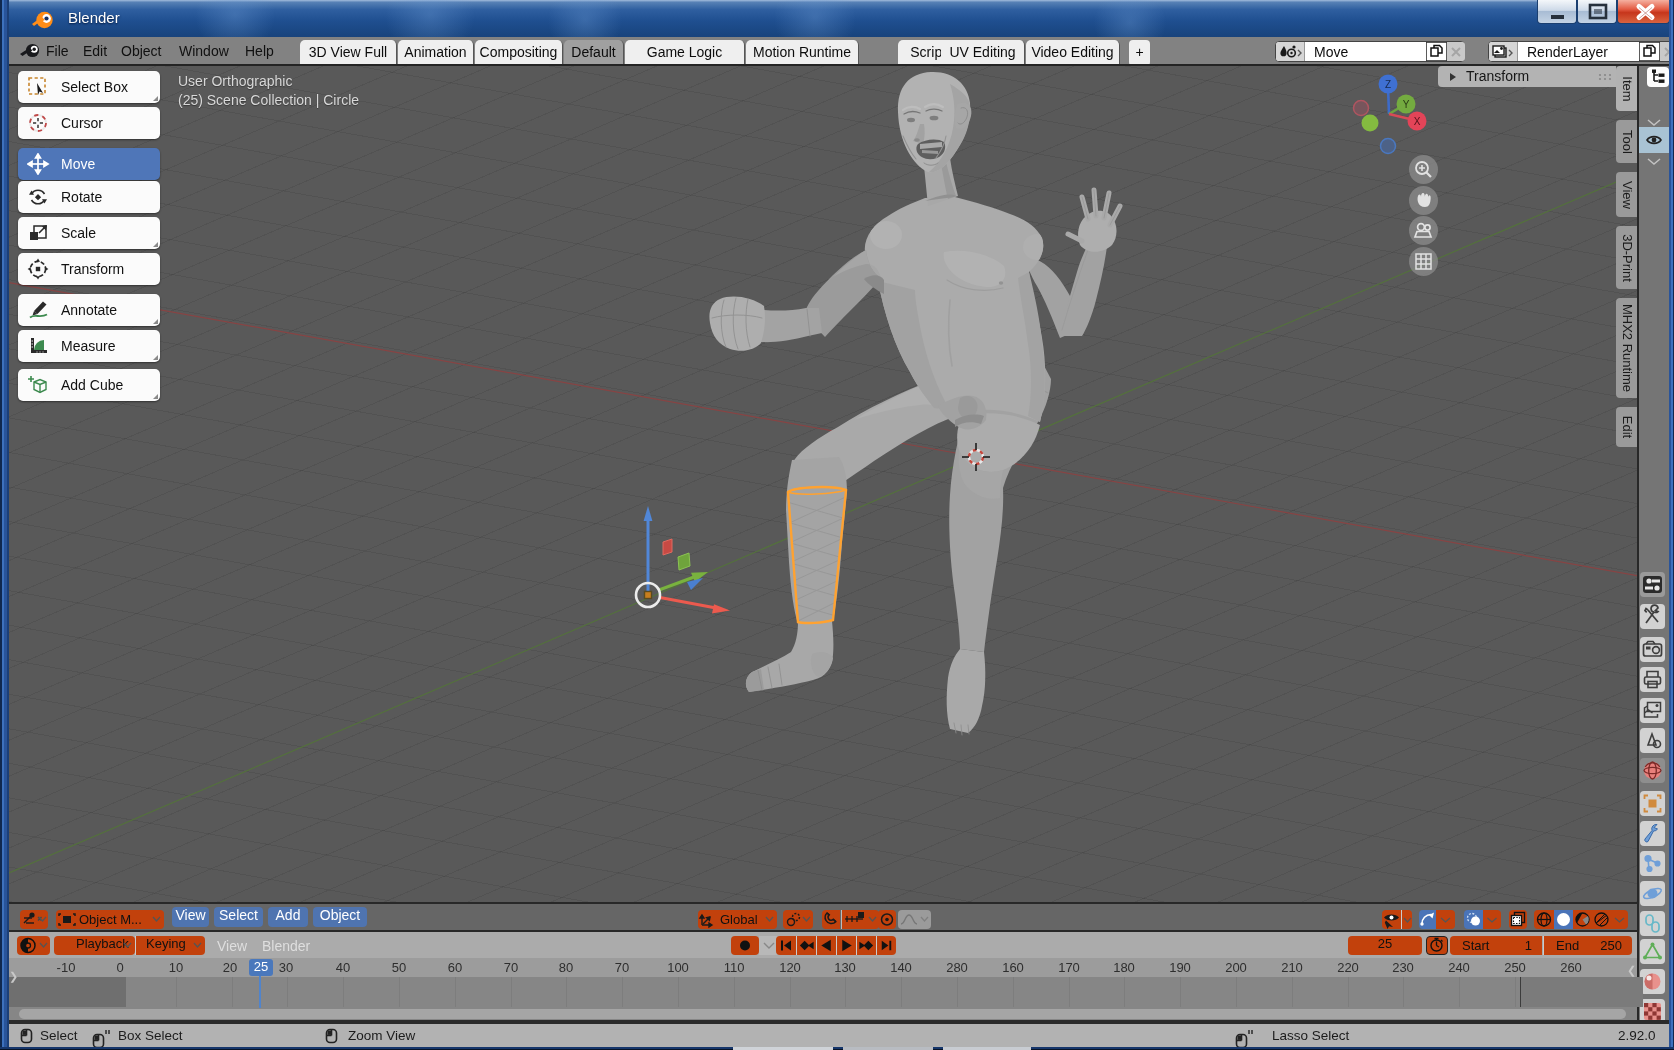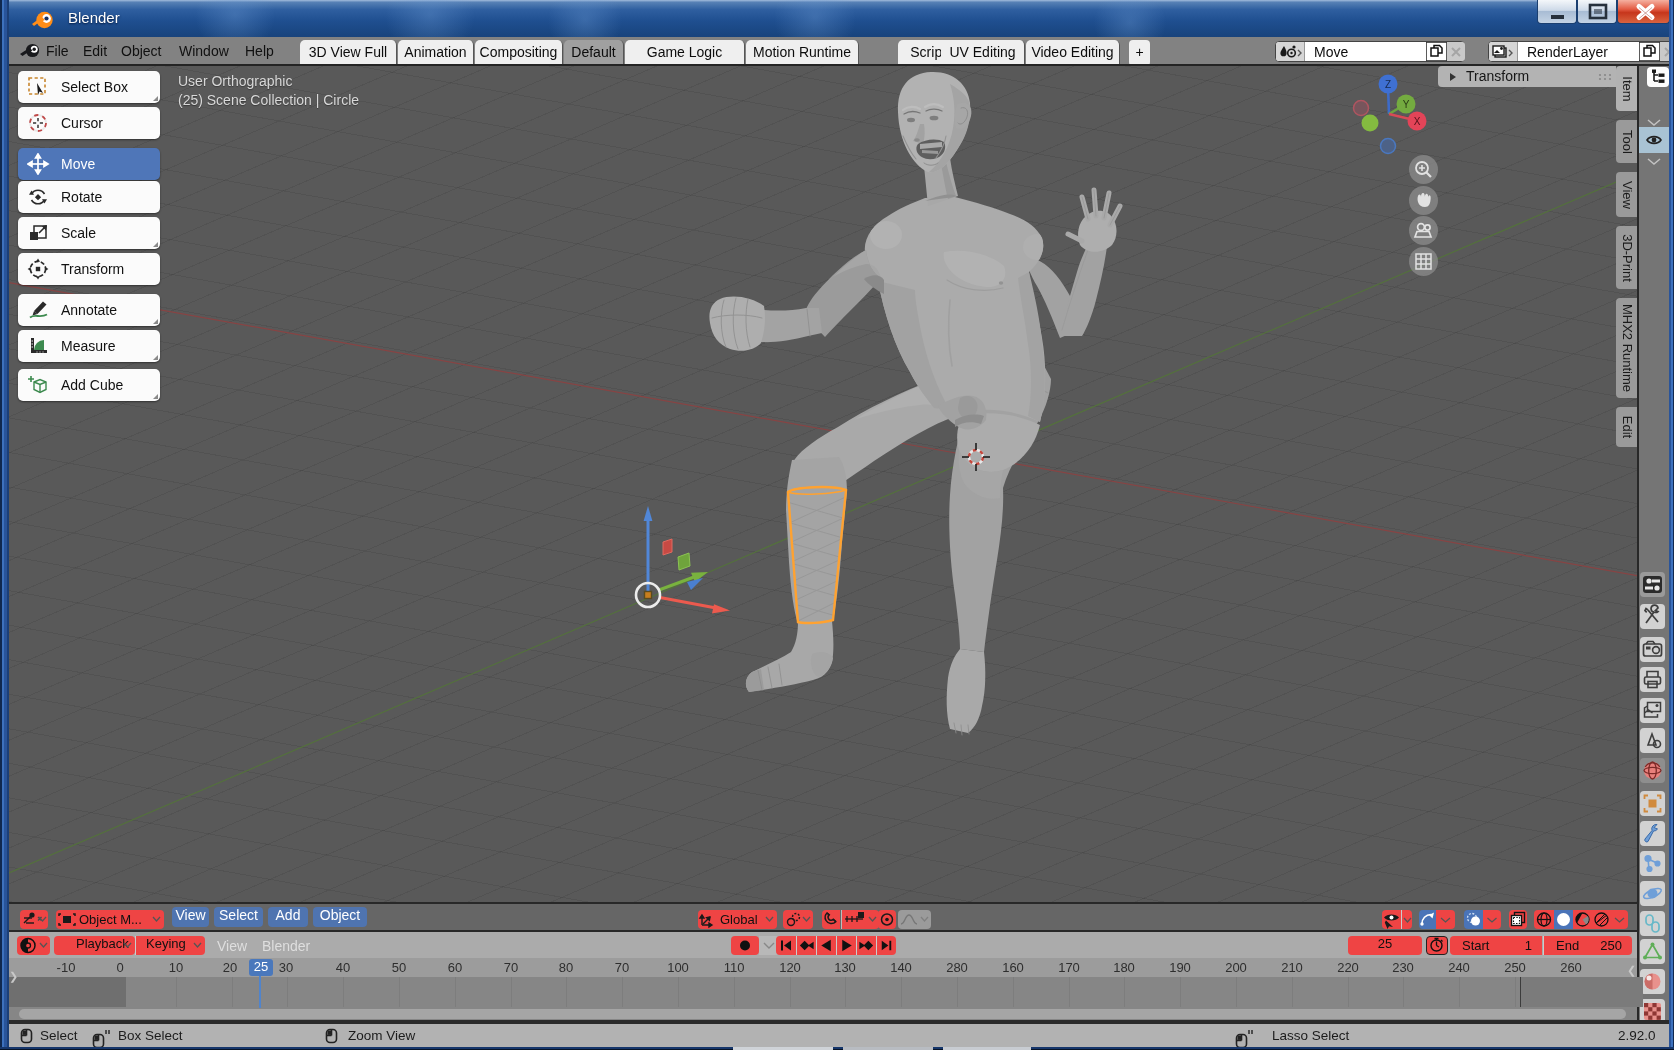--- a/index.html
+++ b/index.html
@@ -53,21 +53,21 @@
 
 
 .navbtn { position:absolute; width:29px; height:29px; border-radius:50%; background:rgba(140,140,140,.75); }
 
 
 #rightstrip { left:1637px; top:66px; width:32px; height:956px; background:#757575; border-left:2px solid #282828; }
 .picon { position:absolute; left:1px; width:25px; height:25px; border-radius:4px; background:#d4d4d4; }
 
 
 #vfooter { left:9px; top:902px; width:1628px; height:30px; background:#666666; border-top:2px solid #282828; border-bottom:2px solid #282828; }
-.fwidget { position:absolute; top:3px; height:19px; background:#ef4444; border-radius:4px; font-size:13px; color:#111; }
+.fwidget { position:absolute; top:3px; height:19px; background:#c2410c; border-radius:4px; font-size:13px; color:#111; }
 .fmenu { position:absolute; top:3px; height:20px; background:#4f74b0; border-radius:4px; color:#fff; font-size:14px; text-align:center; }
 
 
 #timeline { left:9px; top:932px; width:1628px; height:88px; background:#8a8a8a; }
 #tlheader { position:absolute; left:0; top:0; width:1628px; height:26px; background:#ababab; }
 #tlruler { position:absolute; left:0; top:26px; width:1628px; height:19px; background:#9c9c9c; }
 .tnum { position:absolute; top:2px; font-size:13px; color:#2e2e2e; transform:translateX(-50%); }
 #tltrack { position:absolute; left:0; top:45px; width:1628px; height:31px; background:#868686; }
 #tlscroll { position:absolute; left:0; top:76px; width:1628px; height:12px; background:#868686; }
 

